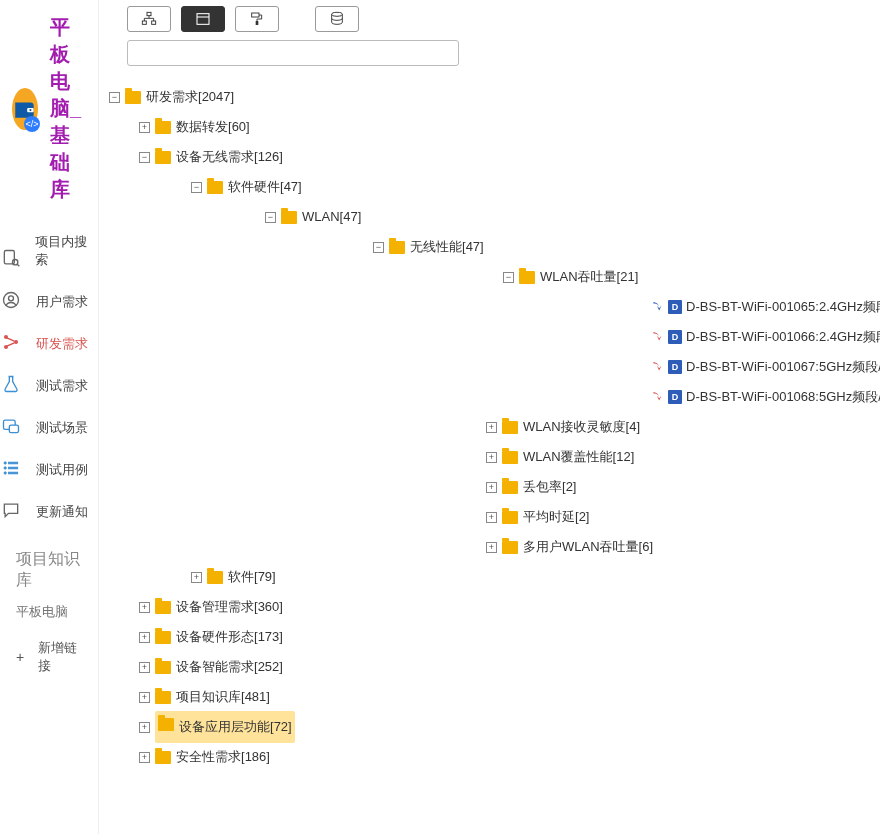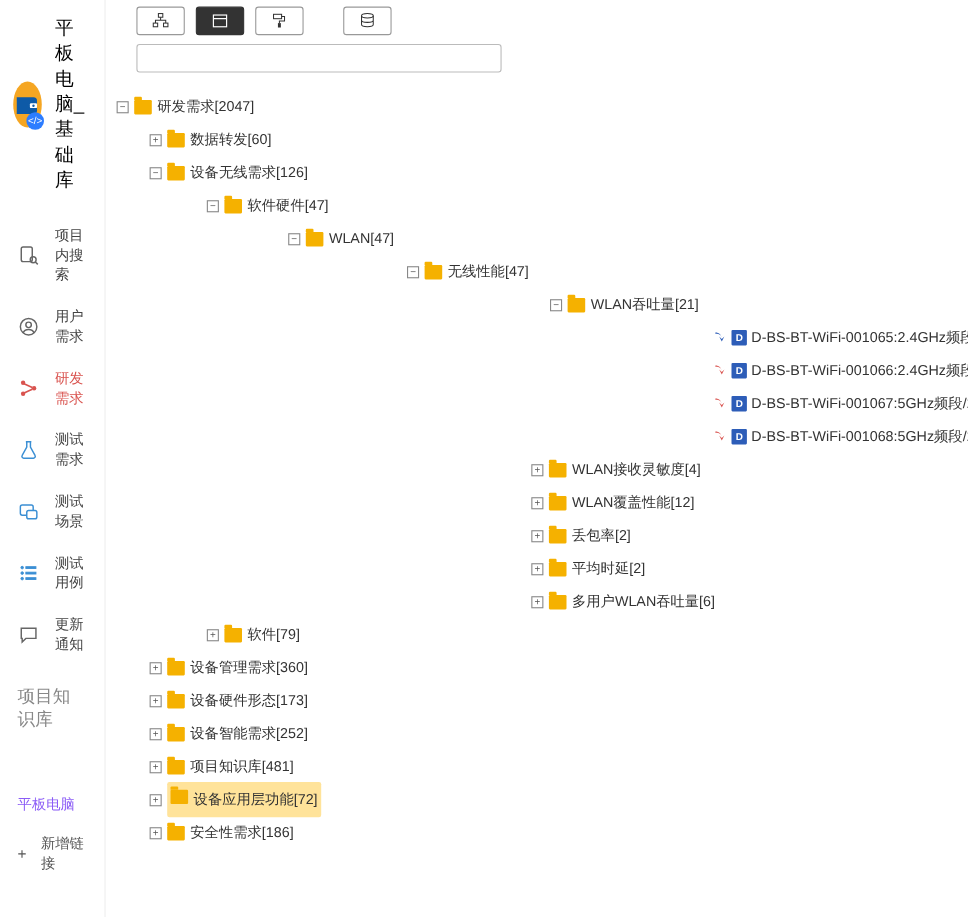--- a/index.html
+++ b/index.html
@@ -2,28 +2,28 @@
 <html><head>
 <meta charset="utf-8">
 <style>
 * { margin: 0; padding: 0; box-sizing: border-box; font-family: "Microsoft YaHei", Arial, sans-serif; }
 body { width: 880px; height: 834px; background: #fff; display: flex; font-size: 13px; color: #333; }
 .sidebar { width: 275px; border-right: 1px solid #eee; padding-top: 8px; }
 .logo-row { display: flex; align-items: center; padding: 6px 12px 16px 12px; }
 .logo { width: 42px; height: 42px; border-radius: 50%; background: #f5a623; display: flex; align-items: center; justify-content: center; position: relative; }
 .logo svg { width: 26px; height: 26px; }
 .logo-badge { position: absolute; right: -2px; bottom: -2px; width: 16px; height: 16px; border-radius: 50%; background: #2d7dff; display: flex; align-items: center; justify-content: center; color: #fff; font-size: 9px; }
-.logo-title { font-size: 17px; font-weight: 400; margin-left: 12px; color: #000000; }
+.logo-title { font-size: 20px; font-weight: 700; margin-left: 12px; color: #a21caf; }
 .nav { padding: 4px 0; }
-.nav-item { display: flex; align-items: center; padding: 10px 16px; cursor: pointer; color: #444; }
+.nav-item { display: flex; align-items: flex-end; padding: 10px 0; cursor: pointer; color: #444; }
 .nav-item.active { color: #d9534f; }
 .nav-item .icon { width: 22px; height: 22px; margin-right: 14px; display: flex; align-items: center; justify-content: center; color: #666; }
 .nav-item.active .icon { color: #d9534f; }
 .section-label { padding: 14px 16px 6px 16px; color: #888; font-size: 16px; }
-.small-link { padding: 6px 16px; color: #8b5cf6; font-size: 13px; margin-top: 45px; }
+.small-link { padding: 6px 16px; color: #737373; font-size: 13px; }
 .add-link { padding: 12px 16px; color: #555; font-size: 13px; display: flex; align-items: center; cursor: pointer; }
 .add-link .plus { margin-right: 10px; font-size: 14px; width: 14px; }
 .main { flex: 1; display: flex; flex-direction: column; }
 .toolbar { display: flex; gap: 10px; padding: 6px 28px 4px 28px; align-items: center; }
 .tbtn { width: 44px; height: 26px; border: 1px solid #999; border-radius: 3px; background: #fff; display: flex; align-items: center; justify-content: center; cursor: pointer; }
 .tbtn.active { background: #333; color: #fff; border-color: #333; }
 .tbtn svg { width: 18px; height: 16px; }
 .toolbar .spacer { width: 16px; }
 .searchbar { display: flex; align-items: center; padding: 4px 28px 8px 28px; gap: 10px; }
 .searchbar input { flex: 1; height: 26px; border: 1px solid #bbb; border-radius: 3px; padding: 0 8px; font-size: 13px; max-width: 332px; }

